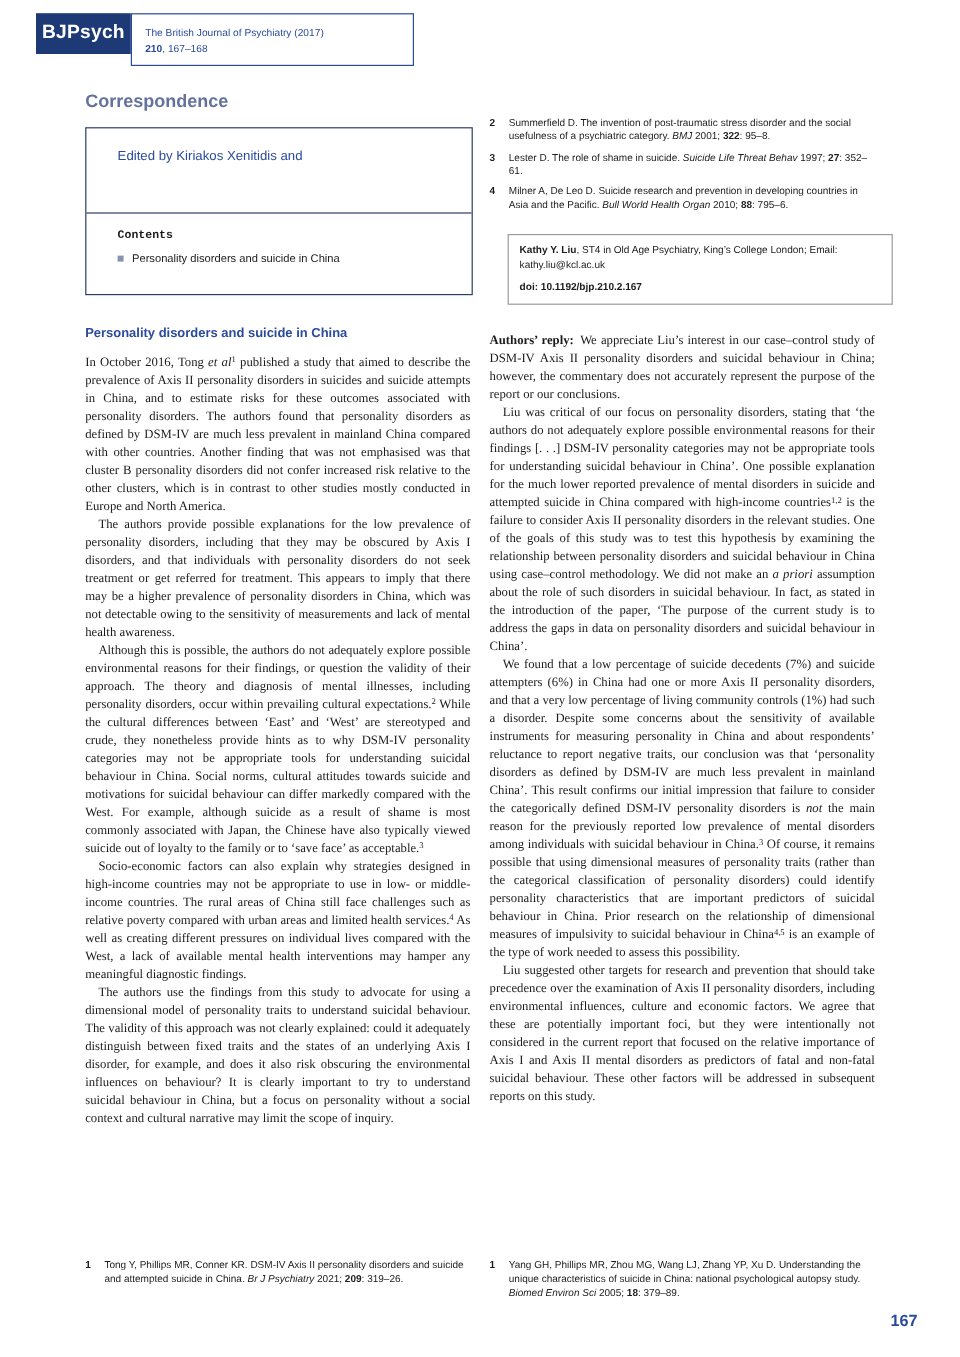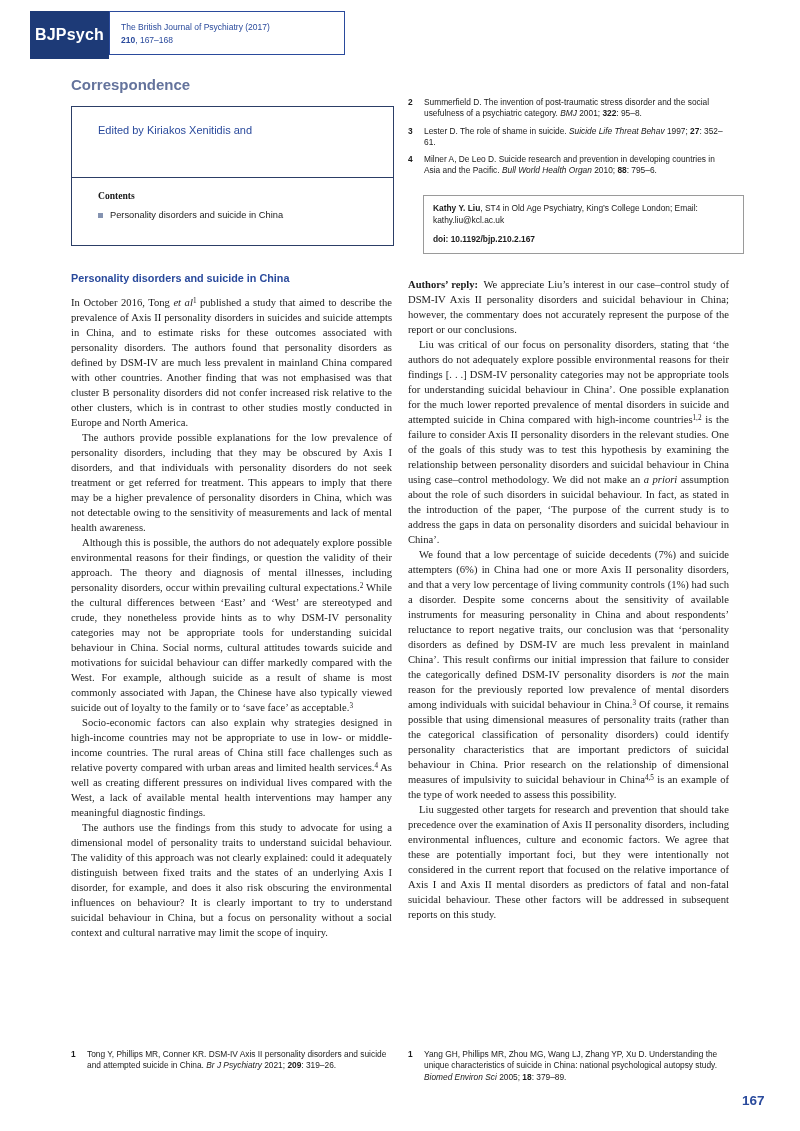--- a/index.html
+++ b/index.html
@@ -7,37 +7,37 @@
     --navy:#1d3a77;
     --section-title:#64739c;
     --box-line:#2c3e66;
     --ink:#1b1b1b;
   }
   html,body{margin:0;padding:0;background:#fff;}
   .page{position:relative;width:800px;height:1131px;background:#fff;overflow:hidden;
         font-family:"Liberation Serif",serif;color:var(--ink);}
 
   
-  .logo{position:absolute;left:30px;top:11px;width:79px;height:48px;background:var(--navy);
+  .logo{position:absolute;left:30px;top:11px;width:79px;height:34px;background:var(--navy);
         color:#fff;font-family:"Liberation Sans",sans-serif;font-weight:bold;font-size:16px;
         display:flex;align-items:center;justify-content:center;letter-spacing:.2px;}
   .journal-box{position:absolute;left:109px;top:11px;width:236px;height:44px;box-sizing:border-box;
         border:1px solid var(--blue);display:flex;flex-direction:column;justify-content:center;
         padding-left:11px;gap:3px;font-family:"Liberation Sans",sans-serif;font-size:8.5px;color:var(--blue);}
 
   .correspondence{position:absolute;left:71px;top:76px;margin:0;font-family:"Liberation Sans",sans-serif;
         font-size:15px;font-weight:bold;color:var(--section-title);}
 
   
   .contents-box{position:absolute;left:71px;top:106px;width:323px;height:140px;box-sizing:border-box;
         border:1.5px solid var(--box-line);}
   .cb-top{height:70px;box-sizing:border-box;padding:16px 20px 0 26px;
         font-family:"Liberation Sans",sans-serif;font-size:11px;line-height:15px;color:var(--blue);}
   .cb-bottom{border-top:1.5px solid var(--box-line);padding:12px 20px 0 26px;}
-  .cb-label{font-family:Liberation Serif, serif;font-size:9.6px;font-weight:bold;color:var(--ink);}
+  .cb-label{font-family:Liberation Mono, monospace;font-size:9.6px;font-weight:bold;color:var(--ink);}
   .cb-item{display:flex;align-items:center;gap:7px;margin-top:9px;
         font-family:"Liberation Sans",sans-serif;font-size:9.3px;color:var(--ink);}
   .bullet{width:5px;height:5px;background:#8593b1;display:inline-block;flex:0 0 5px;}
 
   
   .ref{display:flex;margin-bottom:6px;font-family:"Liberation Sans",sans-serif;
         font-size:8.35px;line-height:11.3px;color:var(--ink);}
   .ref-num{font-weight:bold;flex:0 0 9px;width:9px;margin-right:7px;}
   .ref-text{flex:1;}
   .top-refs{position:absolute;left:408px;top:97px;width:321px;}

